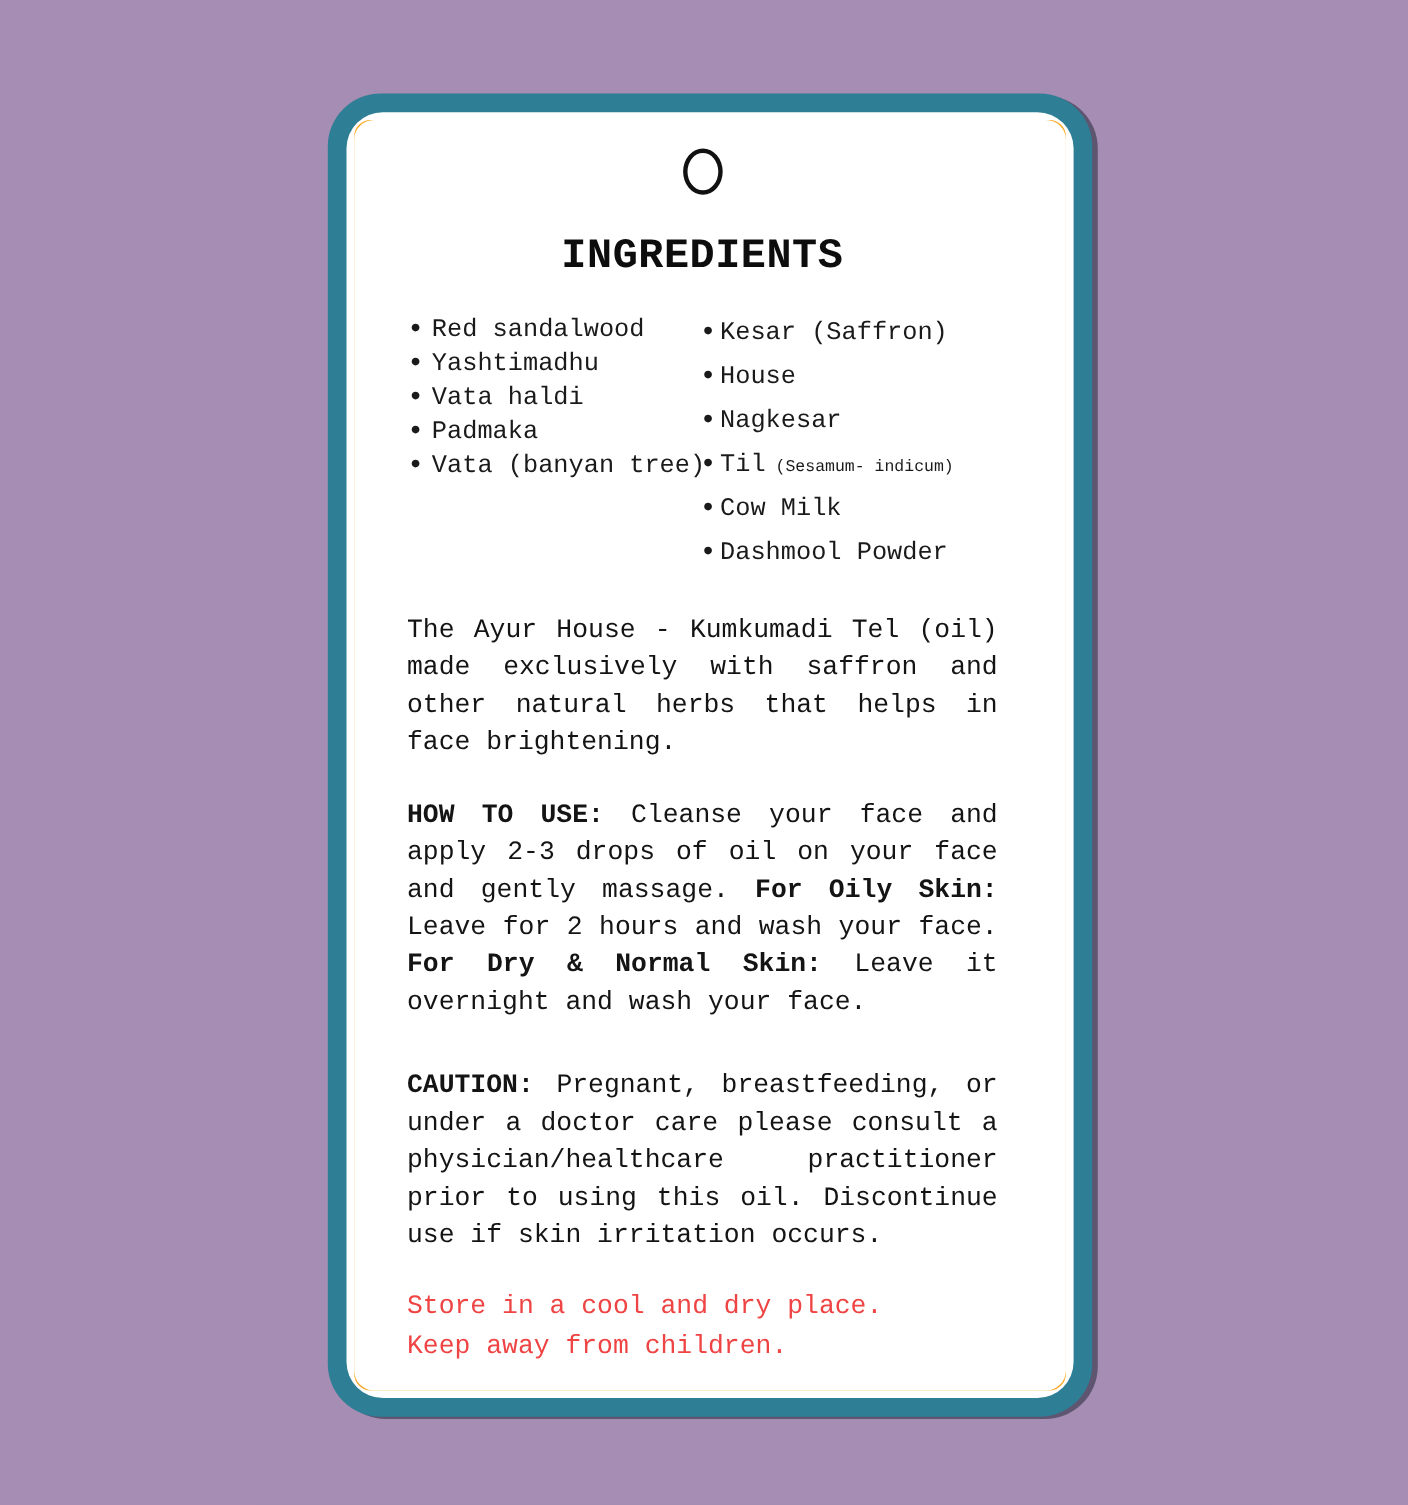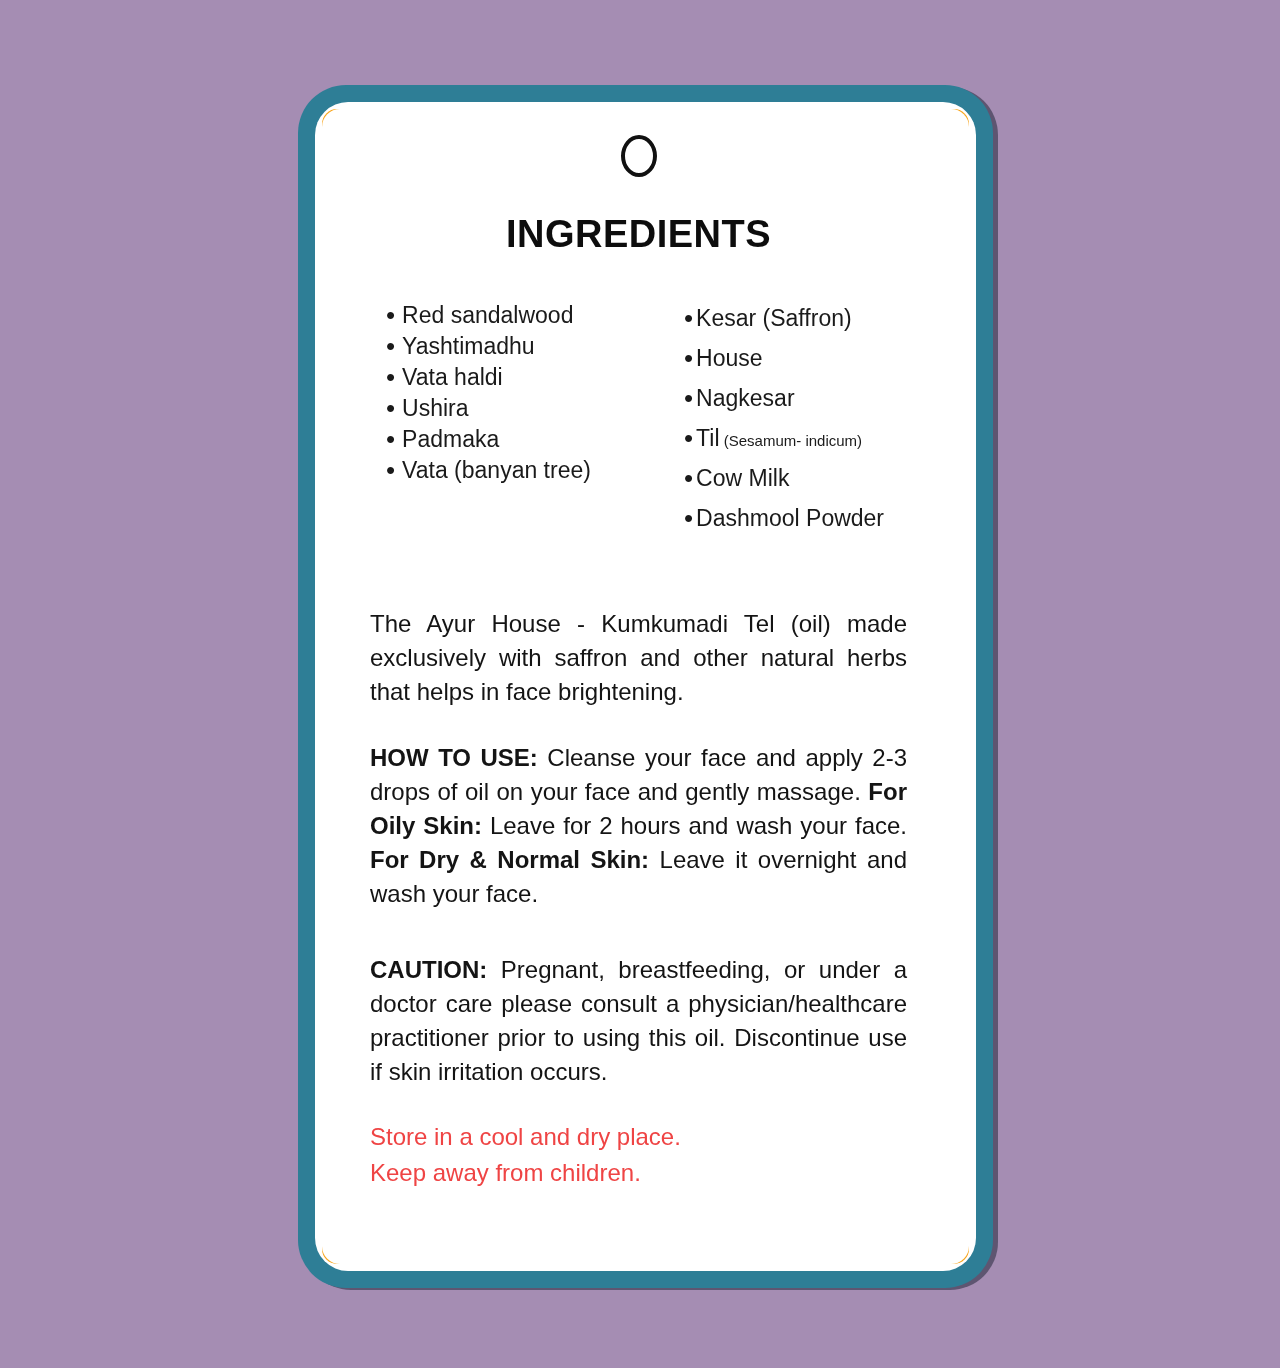--- a/index.html
+++ b/index.html
@@ -14,21 +14,21 @@
   .card {
     position: absolute; left: 298px; top: 85px;
     width: 695px; height: 1203px;
     background: #2e7e96;
     border-radius: 48px;
     padding: 17px;
     box-sizing: border-box;
     box-shadow: 5px 2px 0 rgba(36, 40, 58, 0.55);
   }
   .ring-white { background: #ffffff; border-radius: 33px; padding: 7px; height: 100%; box-sizing: border-box; }
-  .ring-yellow { background: #f8a51d; border-radius: 15px; height: 100%; box-sizing: border-box; }
+  .ring-yellow { background: #f8a51d; border-radius: 15px; height: 100%; box-sizing: border-box; font-family: Liberation Mono, monospace; }
   .inner {
     background: #ffffff; border-radius: 18px; height: 100%; box-sizing: border-box;
     padding: 0 62px 0 48px;
     color: #161616;
     overflow: hidden;
   }
 
   .hole {
     width: 36px; height: 42px;
     border: 4px solid #111111;
@@ -42,36 +42,36 @@
     margin: 34px 0 0;
     text-align: center;
     font-size: 38px;
     line-height: 46px;
     font-weight: bold;
     letter-spacing: 0.5px;
     color: #0d0d0d;
   }
 
   .cols { display: flex; margin-top: 26px; }
-  .cols ul { list-style: none; margin: 16px; padding: 0; font-size: 23px; color: #1a1a1a; }
+  .cols ul { list-style: none; margin: 0; padding: 0; font-size: 23px; color: #1a1a1a; }
   ul.col-left  { width: 266px; line-height: 30px; }
   ul.col-right { flex: 1; line-height: 36px; }
   .cols li { white-space: nowrap; }
   ul.col-left  li::before { content: "\2022"; font-size: 26px; margin-right: 7px; position: relative; top: 1px; }
   ul.col-right li::before { content: "\2022"; font-size: 26px; margin-right: 3px; position: relative; top: 1px; }
   .note { font-size: 15px; }
 
   p.para {
     margin: 32px 0 0;
     font-size: 24px;
     line-height: 34px;
     text-align: justify;
     color: #141414;
   }
-  p.para.desc    { margin-top: 52px; }
+  p.para.desc    { margin-top: 34px; }
   p.para.caution { margin-top: 42px; }
   .b { font-weight: bold; }
 
   p.store {
     margin: 30px 0 0;
     font-size: 24px;
     line-height: 36px;
     color: #ef4444;
   }
 </style>
@@ -86,21 +86,20 @@
 
           <div class="hole"></div>
 
           <h1 class="heading">INGREDIENTS</h1>
 
           <div class="cols">
             <ul class="col-left">
               <li><span>Red sandalwood</span></li>
               <li><span>Yashtimadhu</span></li>
               <li><span>Vata haldi</span></li>
-              <li><span>Ushira</span></li>
               <li><span>Padmaka</span></li>
               <li><span>Vata (banyan tree)</span></li>
             </ul>
             <ul class="col-right">
               <li><span>Kesar (Saffron)</span><span class="note"></span></li>
               <li><span>House</span><span class="note"></span></li>
               <li><span>Nagkesar</span><span class="note"></span></li>
               <li><span>Til</span><span class="note"> (Sesamum- indicum)</span></li>
               <li><span>Cow Milk</span><span class="note"></span></li>
               <li><span>Dashmool Powder</span><span class="note"></span></li>

